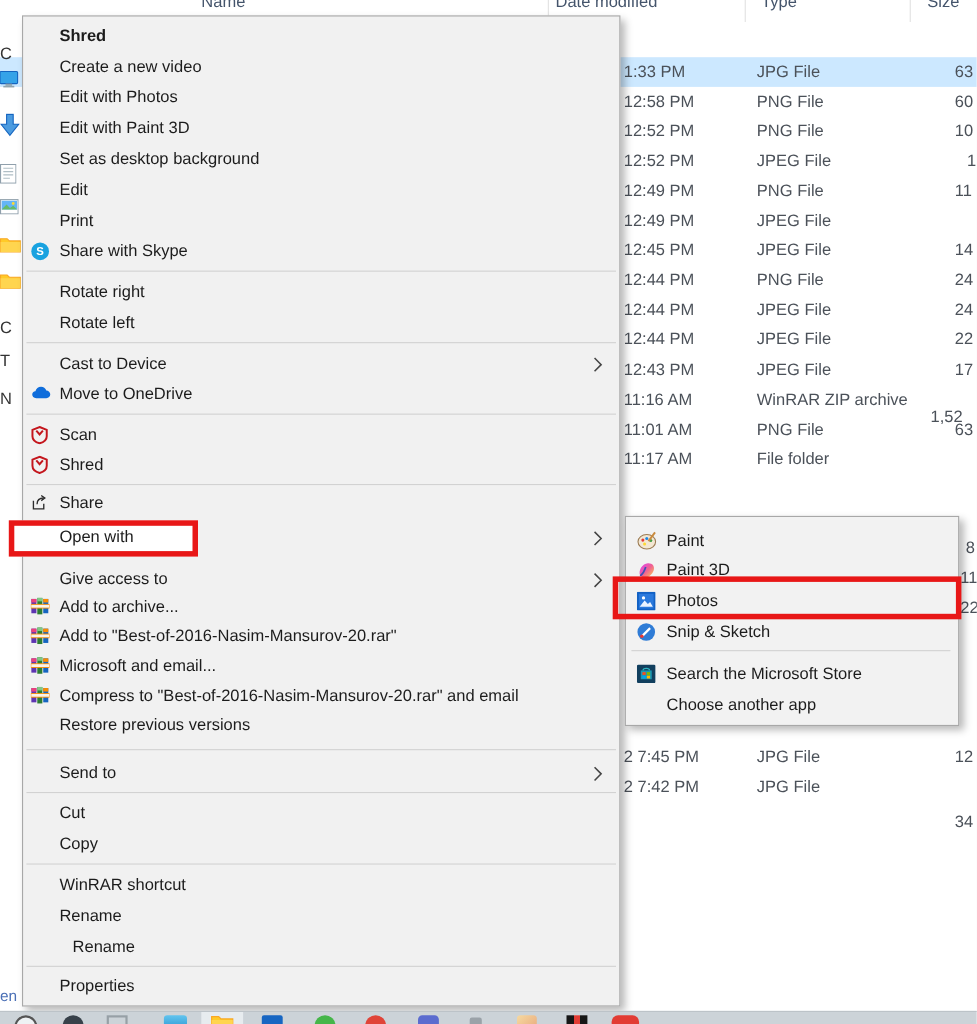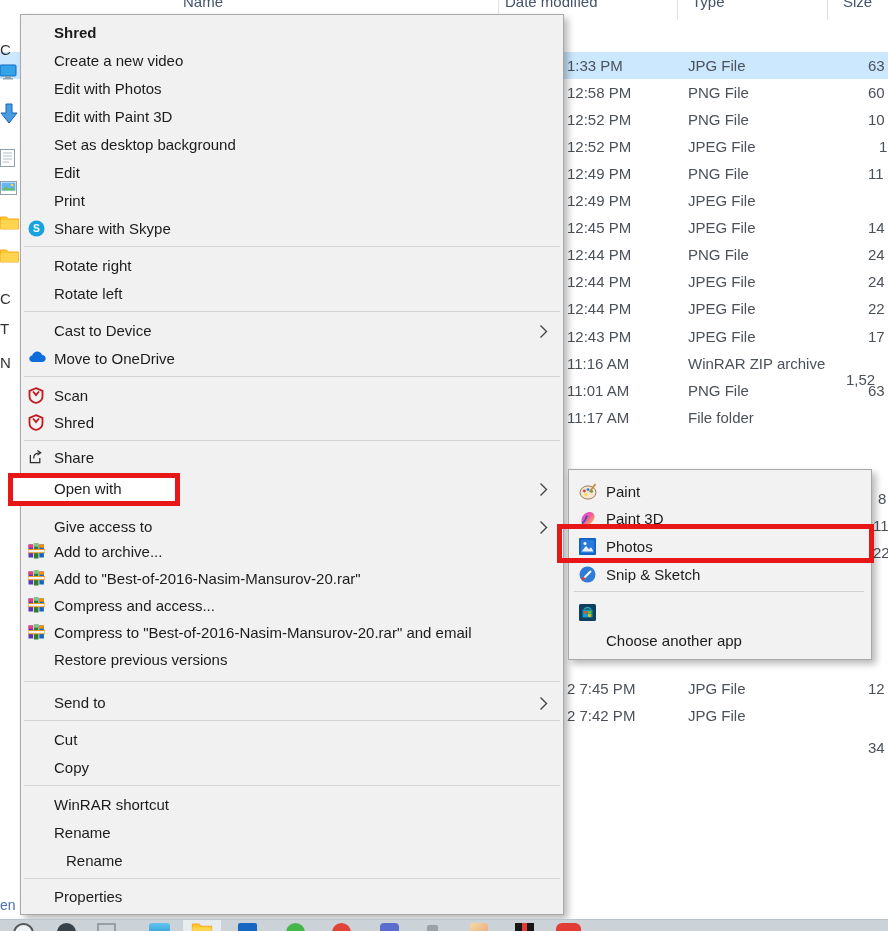--- a/index.html
+++ b/index.html
@@ -312,21 +312,21 @@
     <div class="mi" style="top: 592px;">
       <span class="mi-icon"><svg viewBox="0 0 17 16" width="17" height="16">
           <rect x="0.5" y="1.5" width="4.6" height="13" fill="#5e35b1"></rect>
           <rect x="0.5" y="1.5" width="4.6" height="3.2" fill="#ec407a"></rect>
           <rect x="5.9" y="0.5" width="4.6" height="15" fill="#2e7d32"></rect>
           <rect x="5.9" y="0.5" width="4.6" height="3.2" fill="#81c784"></rect>
           <rect x="11.3" y="1.5" width="4.6" height="13" fill="#1565c0"></rect>
           <rect x="11.3" y="1.5" width="4.6" height="3.2" fill="#fb8c00"></rect>
           <rect x="0" y="6.4" width="17" height="3.4" fill="#f8f4ec" stroke="#fb8c00" stroke-width="0.8"></rect>
         </svg></span>
-      <span class="mi-label">Compress and access...</span>
+      <span class="mi-label">Microsoft and email...</span>
     </div>
     <div class="mi" style="top: 619px;">
       <span class="mi-icon"><svg viewBox="0 0 17 16" width="17" height="16">
           <rect x="0.5" y="1.5" width="4.6" height="13" fill="#5e35b1"></rect>
           <rect x="0.5" y="1.5" width="4.6" height="3.2" fill="#ec407a"></rect>
           <rect x="5.9" y="0.5" width="4.6" height="15" fill="#2e7d32"></rect>
           <rect x="5.9" y="0.5" width="4.6" height="3.2" fill="#81c784"></rect>
           <rect x="11.3" y="1.5" width="4.6" height="13" fill="#1565c0"></rect>
           <rect x="11.3" y="1.5" width="4.6" height="3.2" fill="#fb8c00"></rect>
           <rect x="0" y="6.4" width="17" height="3.4" fill="#f8f4ec" stroke="#fb8c00" stroke-width="0.8"></rect>
@@ -417,20 +417,21 @@
     <div class="mi smi" style="top: 599px;">
       <span class="mi-icon"><svg viewBox="0 0 17 17" width="17" height="17">
           <rect width="17" height="17" rx="1.5" fill="#113f5e"></rect>
           <path d="M5.5 5.5 C5.5 3 11.5 3 11.5 5.5" stroke="#2bb3c0" stroke-width="1.2" fill="none"></path>
           <rect x="3.5" y="5.5" width="10" height="8" fill="#1898b4"></rect>
           <rect x="5" y="7" width="3" height="2.6" fill="#f25022"></rect>
           <rect x="9" y="7" width="3" height="2.6" fill="#7fba00"></rect>
           <rect x="5" y="10.2" width="3" height="2.6" fill="#00a4ef"></rect>
           <rect x="9" y="10.2" width="3" height="2.6" fill="#ffb900"></rect>
         </svg></span>
+      <span class="mi-label">Search the Microsoft Store</span>
     </div>
     <div class="mi smi" style="top: 627px;">
       <span class="mi-label">Choose another app</span>
     </div>
     <div class="ssep" style="top: 591px;"></div>
   </div>
 <div class="redbox photos"></div>
 
 <div class="taskbar">
   <div class="tb-slot"></div>

